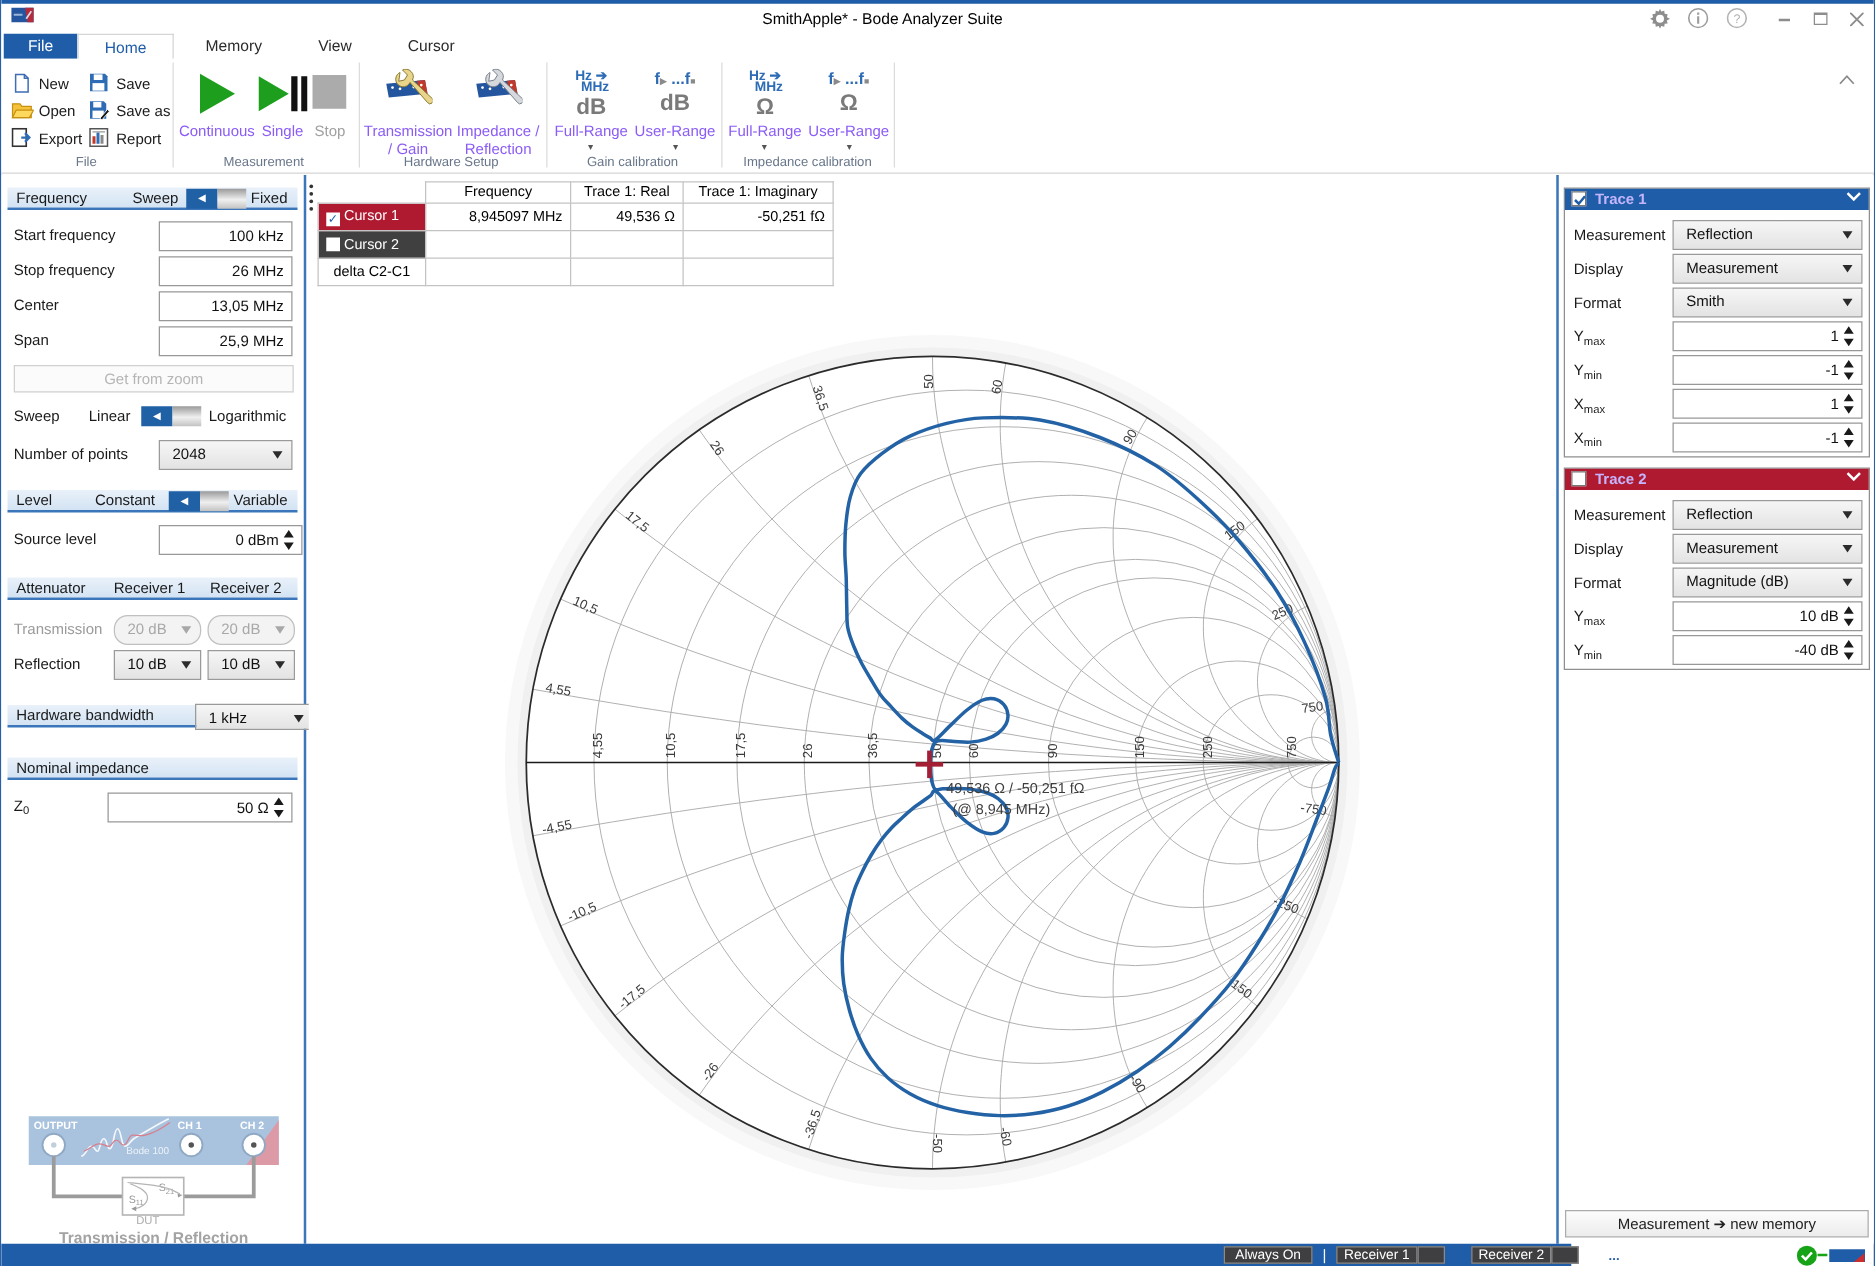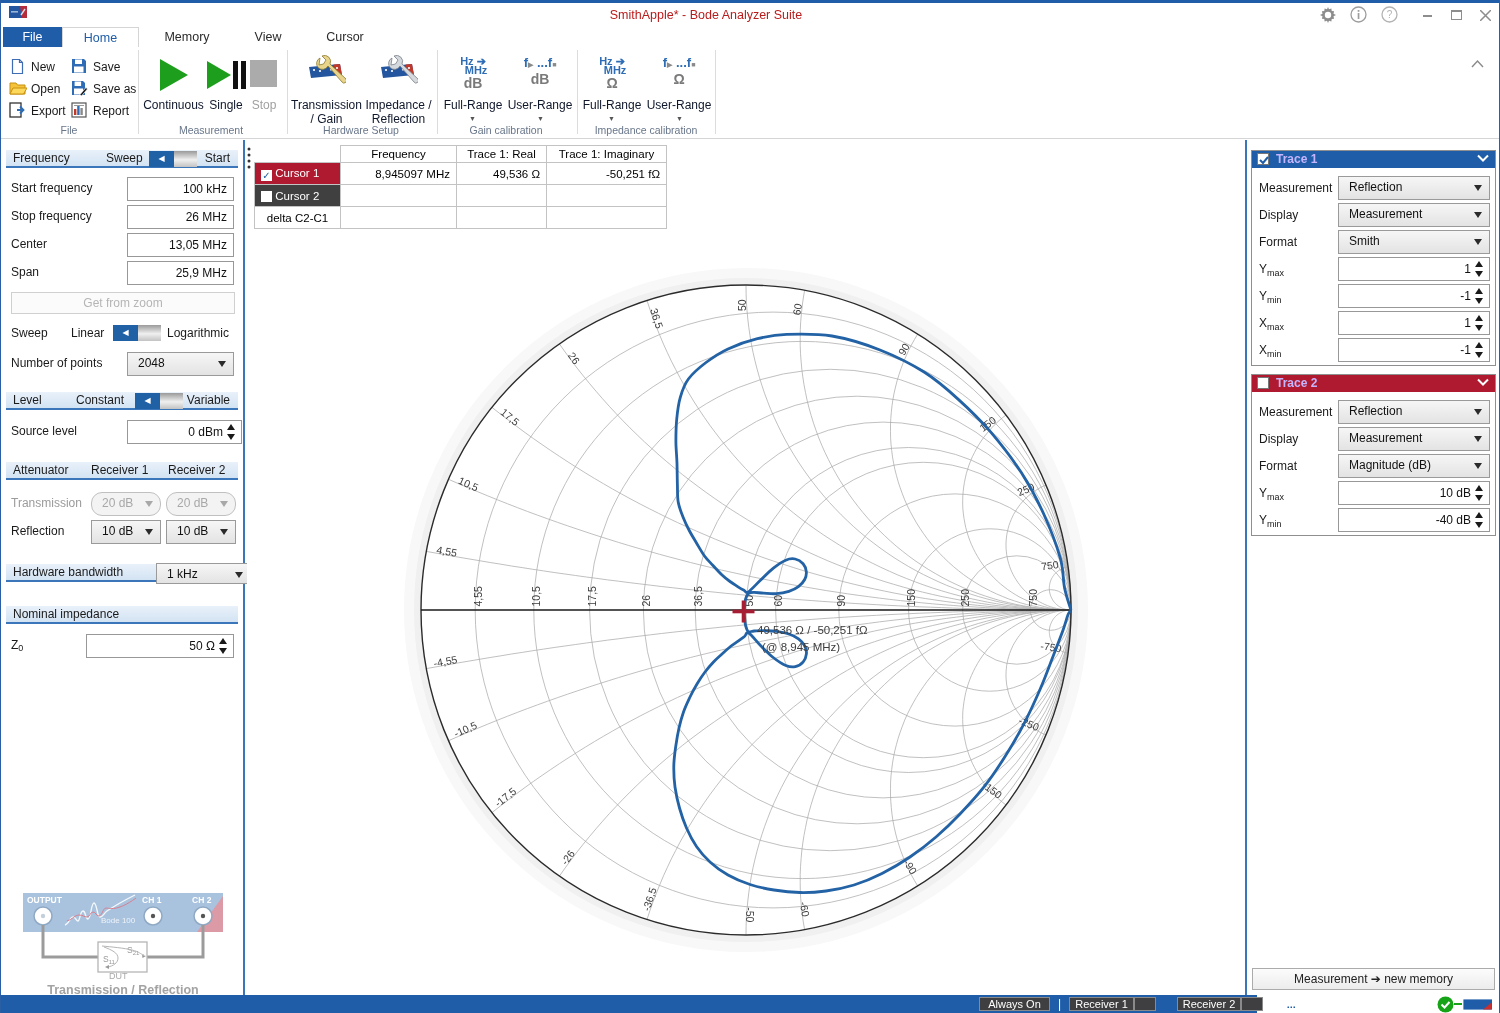--- a/index.html
+++ b/index.html
@@ -1,34 +1,34 @@
 <!DOCTYPE html>
 <html><head><meta charset="utf-8"><style>
 *{margin:0;padding:0;box-sizing:border-box;}
 html,body{width:1500px;height:1013px;overflow:hidden;}
 body{font-family:"Liberation Sans",sans-serif;background:#fff;position:relative;
  border-left:1px solid #2a5fa5;border-right:1px solid #2a5fa5;}
 .abs{position:absolute;}
 
 #titlebar{position:absolute;left:0;top:0;width:1500px;height:27px;background:#fff;border-top:3px solid #1f5da8;}
-#titletext{position:absolute;left:0;right:0;top:5px;text-align:center;font-size:12.5px;color:#b91c1c;}
+#titletext{position:absolute;left:0;right:0;top:5px;text-align:center;font-size:12.5px;color:#000000;}
 
 #tabs{position:absolute;left:0;top:27px;width:1500px;height:20px;background:#fff;}
 .tab{position:absolute;top:0;height:20px;font-size:12.5px;color:#2b2b2b;text-align:center;line-height:20px;}
 #filetab{left:2px;width:59px;background:#1f5da8;color:#fff;}
 #hometab{left:61px;width:77px;color:#1f5da8;border:1px solid #d5d5d5;border-bottom:none;background:#fff;}
 
 #ribbon{position:absolute;left:0;top:47px;width:1500px;height:92px;background:#fff;border-bottom:1px solid #d5d5d5;}
 .vsep{position:absolute;top:3px;height:84px;width:1px;background:#dcdcdc;}
 .glabel{position:absolute;top:77px;font-size:10.5px;color:#68768a;text-align:center;}
 .sbtn{position:absolute;font-size:12px;color:#1a1a1a;height:18px;line-height:18px;}
-.bigicolabel{position:absolute;font-size:12px;color:#0f172a;text-align:center;}
+.bigicolabel{position:absolute;font-size:12px;color:#8b5cf6;text-align:center;}
 .graylabel{color:#a0a0a0;}
 .calblue{color:#2e6db5;font-weight:bold;font-size:11px;line-height:8px;}
-.dB{color:#7a7a7a;font-weight:bold;font-size:14px;}
+.dB{color:#7a7a7a;font-weight:bold;font-size:18px;}
 .dropcaret{position:absolute;font-size:7px;color:#555;}
 
 #leftpanel{position:absolute;left:0;top:140px;width:244px;height:855px;background:#fff;border-right:2px solid #3a76b9;}
 .phead{position:absolute;left:5px;width:232px;height:18px;background:linear-gradient(#e9f1fa,#d3e3f3);border-bottom:2px solid #3a76b9;font-size:12px;color:#1a1a1a;}
 .phead .t{position:absolute;left:7px;top:1px;}
 .lbl{position:absolute;font-size:12px;color:#1a1a1a;}
 .glbl{position:absolute;font-size:12px;color:#9b9b9b;}
 .inp{position:absolute;height:24px;background:#fff;border:1px solid #989898;font-size:12px;color:#111;text-align:right;line-height:22px;padding-right:6px;}
 .toggle{position:absolute;width:48px;height:16px;}
 .toggle .b{position:absolute;left:0;top:0;width:25px;height:16px;background:#2060a5;color:#fff;font-size:8px;text-align:center;line-height:16px;}
@@ -207,21 +207,21 @@
     <div class="bigicolabel" style="left:643px;top:51px;width:70px">User-Range</div>
     <div class="dropcaret" style="left:675px;top:68px">▼</div>
     <svg class="abs" style="left:1470px;top:12px" width="13" height="9" viewBox="0 0 13 9">
       <path d="M1 8l5.5-6L12 8" fill="none" stroke="#8a8a8a" stroke-width="1.4"></path>
     </svg>
   </div>
 <div id="leftpanel">
     <div class="phead" style="top:10px">
       <span class="t">Frequency</span>
       <span class="abs" style="left:100px;top:1px">Sweep</span>
-      <span class="abs" style="right:8px;top:1px">Start</span>
+      <span class="abs" style="right:8px;top:1px">Fixed</span>
     </div>
     <div class="toggle" style="left:148px;top:11px">
       <div class="b">◀</div>
       <div class="g"></div>
     </div>
     <div class="lbl" style="left:10px;top:41px">Start frequency</div>
     <div class="inp" style="left:126px;top:37px;width:107px">100 kHz</div>
     <div class="lbl" style="left:10px;top:69px">Stop frequency</div>
     <div class="inp" style="left:126px;top:65px;width:107px">26 MHz</div>
     <div class="lbl" style="left:10px;top:97px">Center</div>

